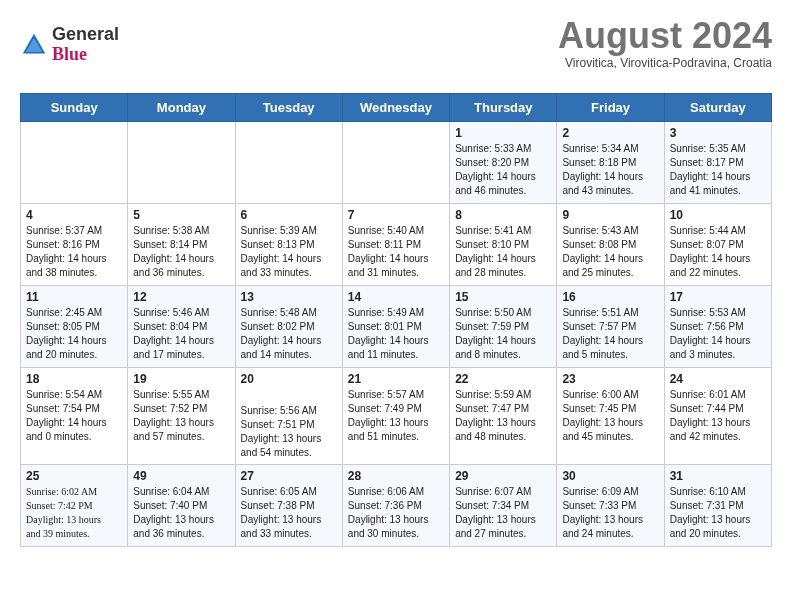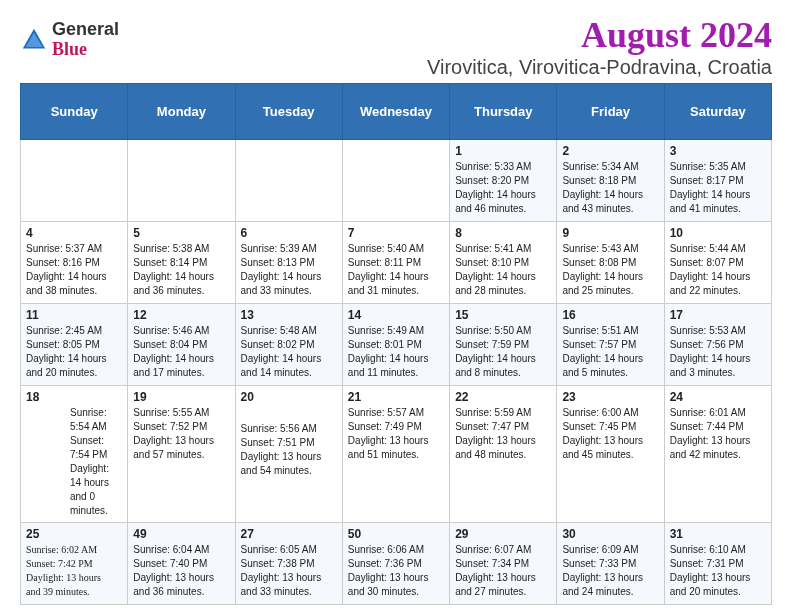--- a/index.html
+++ b/index.html
@@ -5,23 +5,23 @@
     * { box-sizing: border-box; margin: 0; padding: 0; }
     body {
       font-family: Arial, sans-serif;
       background: #fff;
       width: 792px;
       min-height: 612px;
       padding: 16px 20px;
     }
     .header-section {
       display: flex;
-      align-items: flex-start;
+      align-items: center;
       justify-content: space-between;
-      margin-bottom: 4px;
+      margin-bottom: 23px;
     }
     .logo {
       display: flex;
       align-items: center;
       gap: 4px;
       margin-top: 4px;
     }
     .logo-text {
       font-size: 18px;
       font-weight: bold;
@@ -32,40 +32,39 @@
     .logo-icon {
       width: 28px;
       height: 28px;
     }
     .title-block {
       text-align: right;
     }
     .title-block h1 {
       font-size: 36px;
       font-weight: bold;
-      color: #a21caf;
+      color: #737373;
       line-height: 1.1;
-      font-family: Liberation Serif, serif;
     }
     .title-block h2 {
-      font-size: 20px;
+      font-size: 12px;
       font-weight: normal;
       color: #444;
     }
     table {
       width: 100%;
       border-collapse: collapse;
       table-layout: fixed;
     }
     thead tr th {
       background-color: #3070b3;
       color: #fff;
       font-size: 13px;
       font-weight: bold;
-      padding: 20px 4px;
+      padding: 6px 4px;
       text-align: center;
       border: 1px solid #2560a0;
     }
     tbody tr td {
       border: 1px solid #ccc;
       vertical-align: top;
       padding: 4px 5px;
       font-size: 10.5px;
       color: #222;
       height: 82px;
@@ -247,21 +246,21 @@
           <span class="day-number">17</span>
           <div class="day-info" style="white-space: pre-line;">Sunrise: 5:53 AM
 Sunset: 7:56 PM
 Daylight: 14 hours
 and 3 minutes.</div>
         </td>
       </tr>
       <tr>
         <td>
           <span class="day-number">18</span>
-          <div class="day-info" style="white-space: pre-line; margin-left: 44px;">Sunrise: 5:54 AM
+          <div class="day-info" style="white-space: pre-line;">Sunrise: 5:54 AM
 Sunset: 7:54 PM
 Daylight: 14 hours
 and 0 minutes.</div>
         </td>
         <td>
           <span class="day-number">19</span>
           <div class="day-info" style="white-space: pre-line;">Sunrise: 5:55 AM
 Sunset: 7:52 PM
 Daylight: 13 hours
 and 57 minutes.</div>
@@ -318,21 +317,21 @@
 and 36 minutes.</div>
         </td>
         <td>
           <span class="day-number">27</span>
           <div class="day-info" style="white-space: pre-line;">Sunrise: 6:05 AM
 Sunset: 7:38 PM
 Daylight: 13 hours
 and 33 minutes.</div>
         </td>
         <td>
-          <span class="day-number">50</span>
+          <span class="day-number">28</span>
           <div class="day-info" style="white-space: pre-line;">Sunrise: 6:06 AM
 Sunset: 7:36 PM
 Daylight: 13 hours
 and 30 minutes.</div>
         </td>
         <td>
           <span class="day-number">29</span>
           <div class="day-info" style="white-space: pre-line;">Sunrise: 6:07 AM
 Sunset: 7:34 PM
 Daylight: 13 hours

